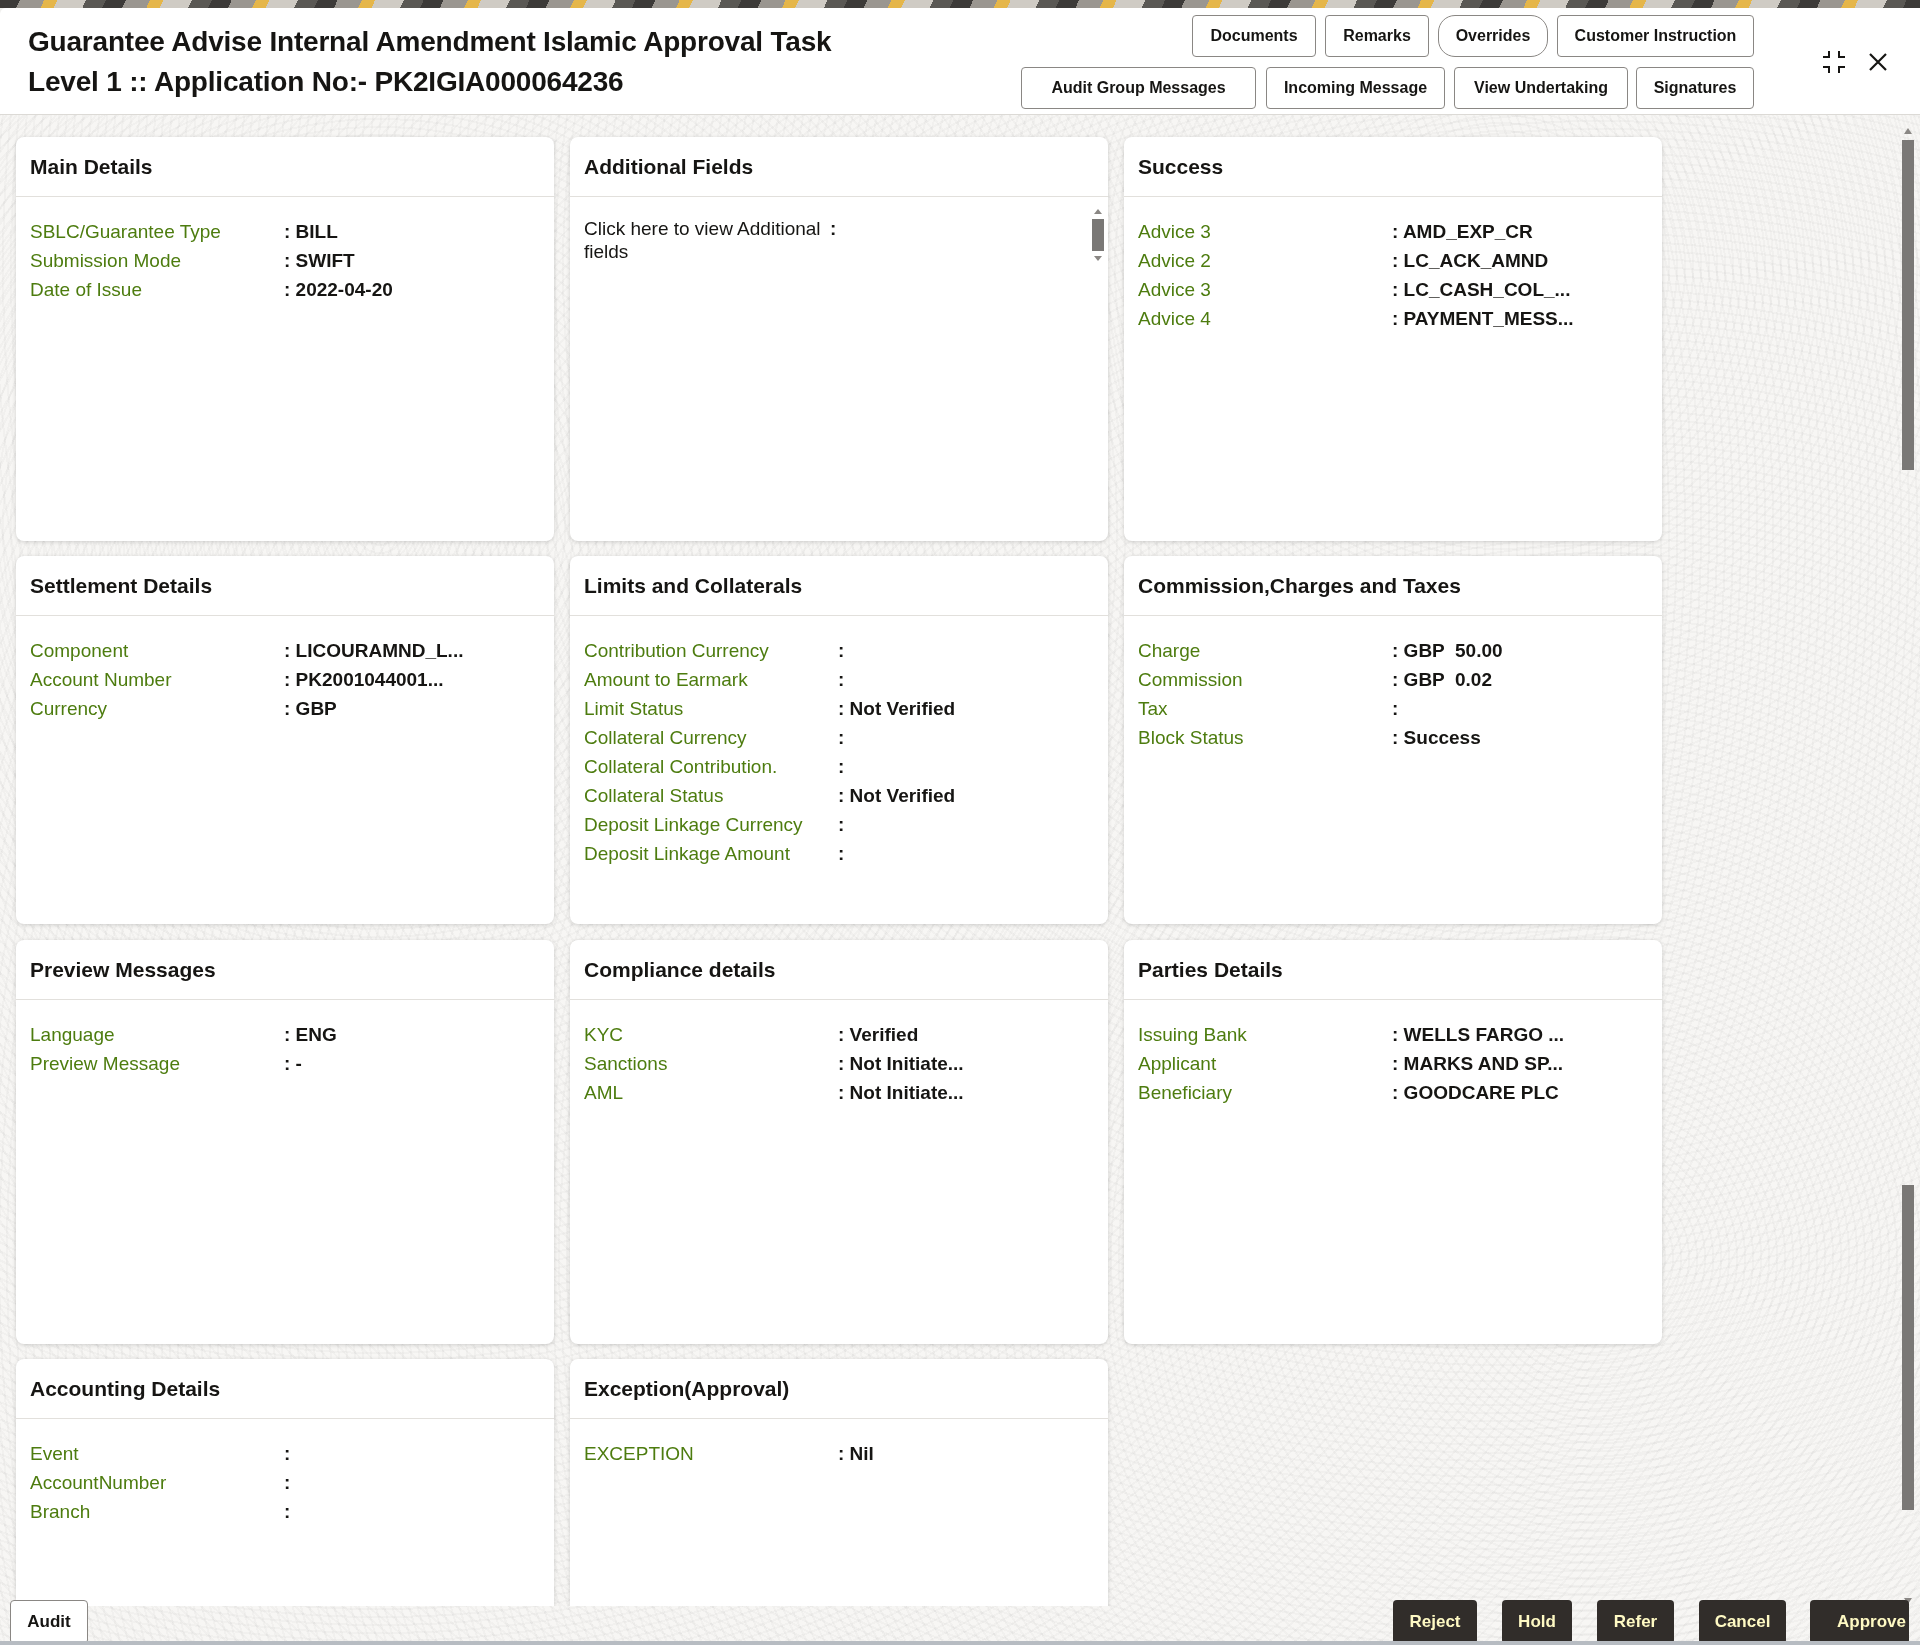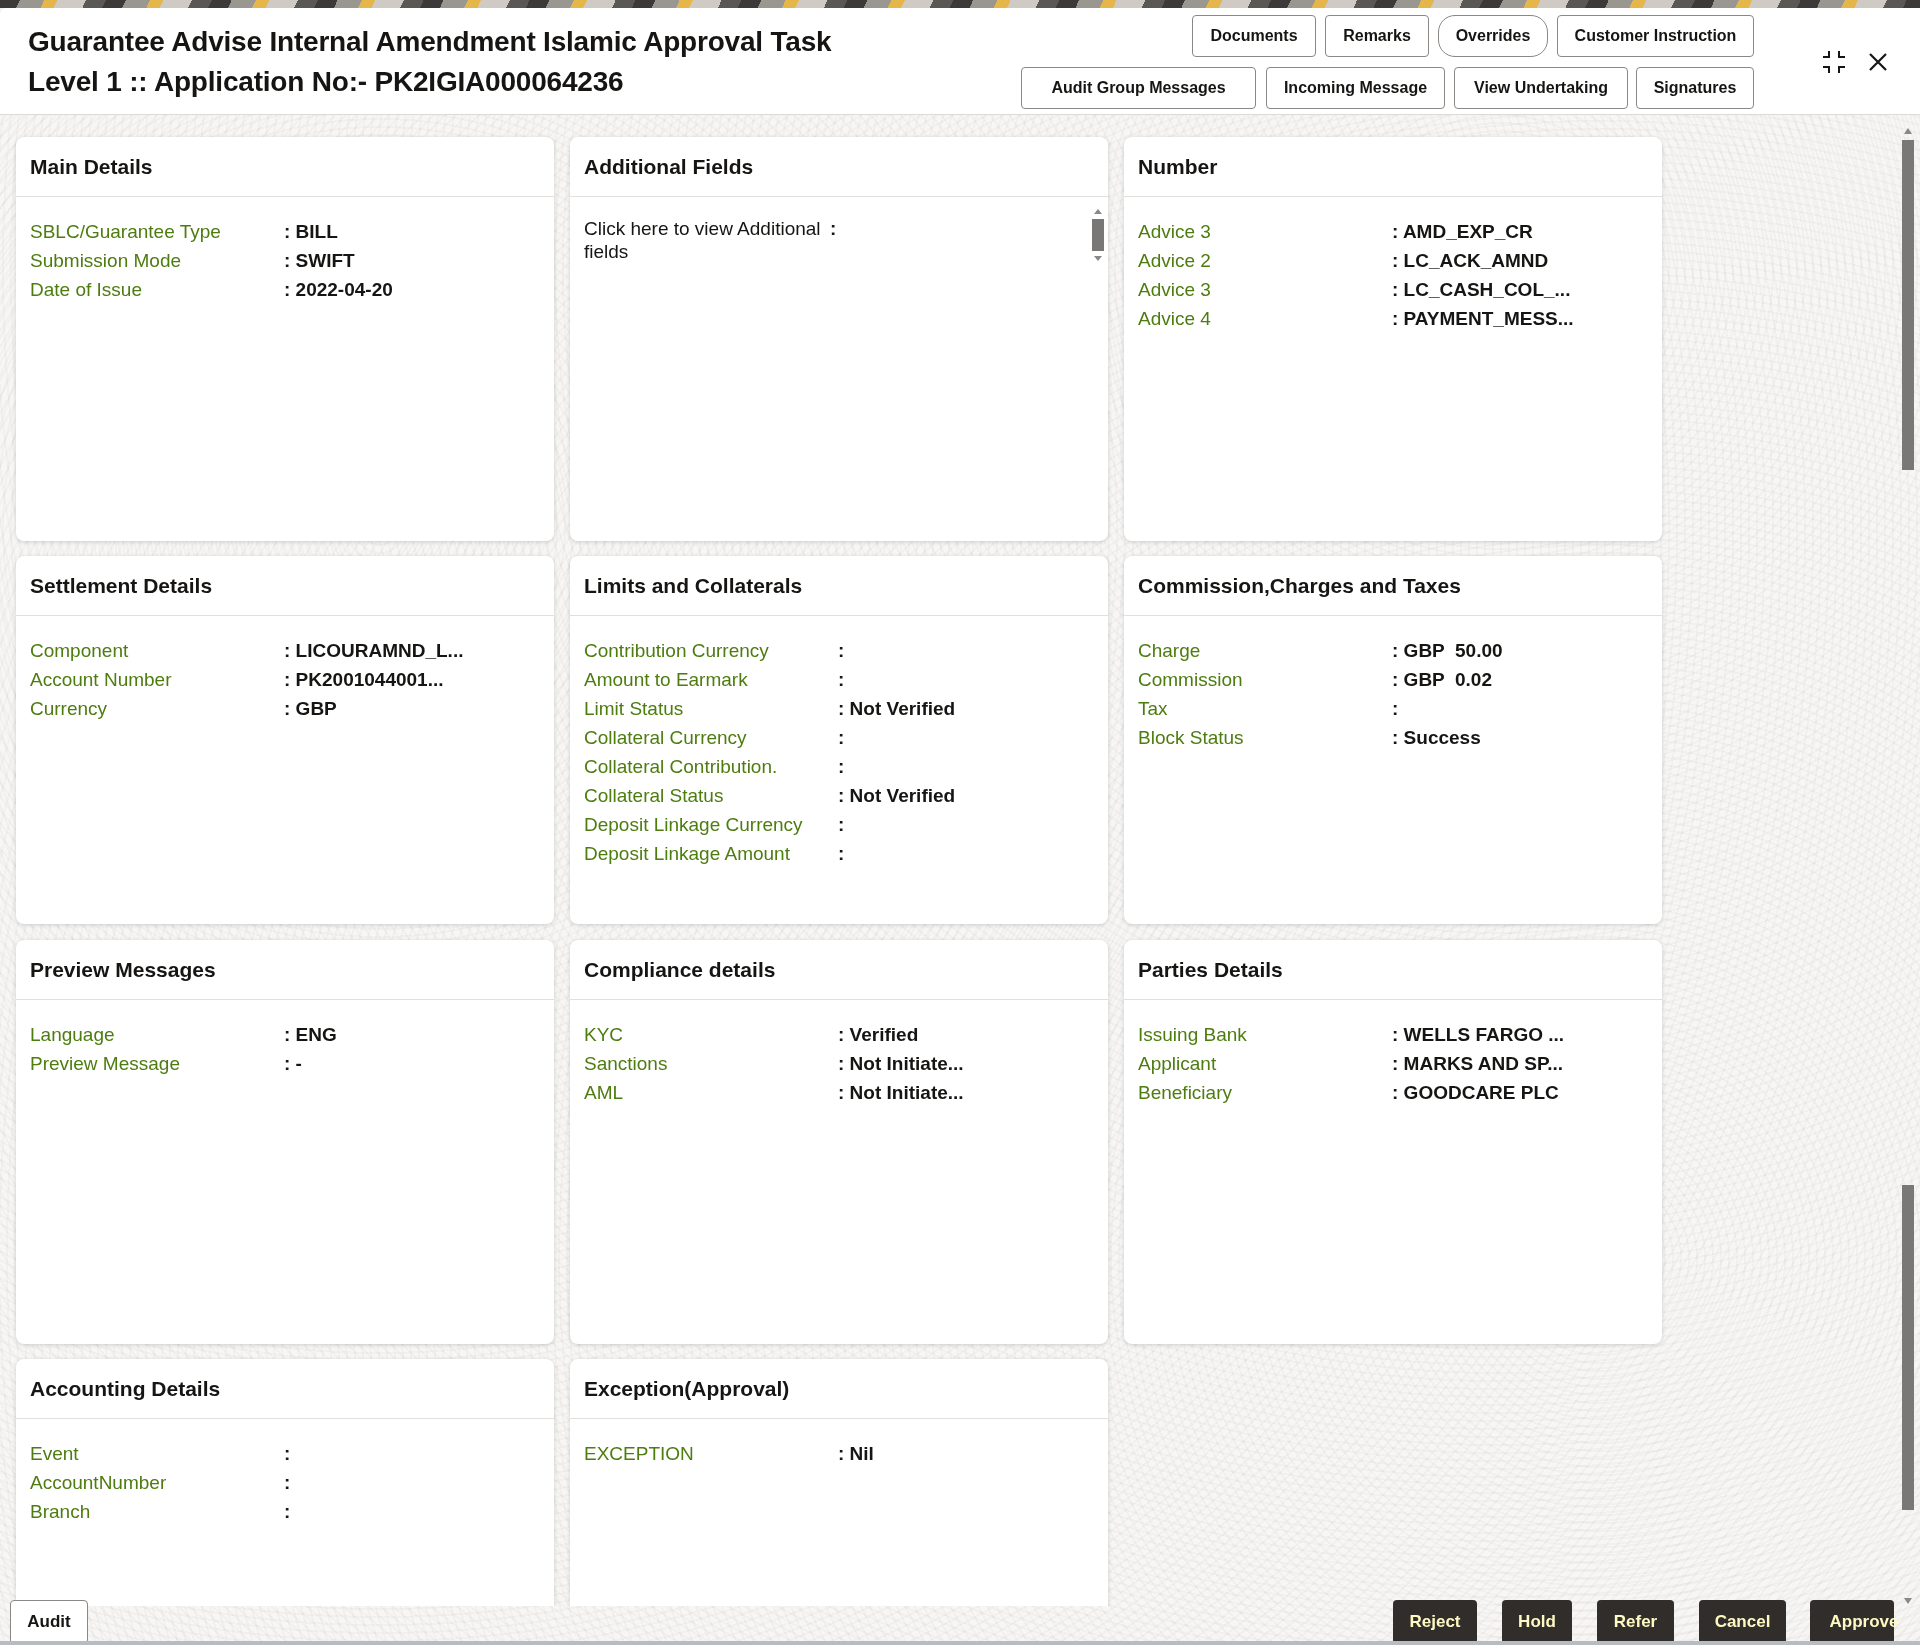--- a/index.html
+++ b/index.html
@@ -163,21 +163,21 @@
         </div>
         <div class="inner-scroll">
           <div class="arr-up"></div>
           <div class="thumb"></div>
           <div class="arr-dn"></div>
         </div>
       </div>
     </div>
 
     <div class="card" style="left:1124px; top:21px; height:404px;">
-      <div class="card-head">Number</div>
+      <div class="card-head">Success</div>
       <div class="card-body">
         <div class="row">
             <span class="lbl" style="width:254px">Advice 3</span>
             <span class="val">: AMD_EXP_CR</span>
           </div>
         <div class="row">
             <span class="lbl" style="width:254px">Advice 2</span>
             <span class="val">: LC_ACK_AMND</span>
           </div>
         <div class="row">
@@ -352,17 +352,17 @@
     <div class="vscroll" style="top:1069px; height:325px;"></div>
     <div class="scroll-arrow" style="top:1482px; border-top:6px solid #8a8784;"></div>
   </div>
 
   <div class="footer" style="top:1590px;">
     <div class="fbtn light" style="left:10px; width:78px;">Audit</div>
     <div class="fbtn dark" style="left:1393px; width:84px;">Reject</div>
     <div class="fbtn dark" style="left:1502px; width:70px;">Hold</div>
     <div class="fbtn dark" style="left:1597px; width:77px;">Refer</div>
     <div class="fbtn dark" style="left:1699px; width:87px;">Cancel</div>
-    <div class="fbtn dark" style="left:1810px; width:84px;padding-left:24px;">Approve</div>
+    <div class="fbtn dark" style="left:1810px; width:99px;padding-left:24px;">Approve</div>
   </div>
 </div>
 
 <div class="bottom-rule"></div>
 
 </body></html>

